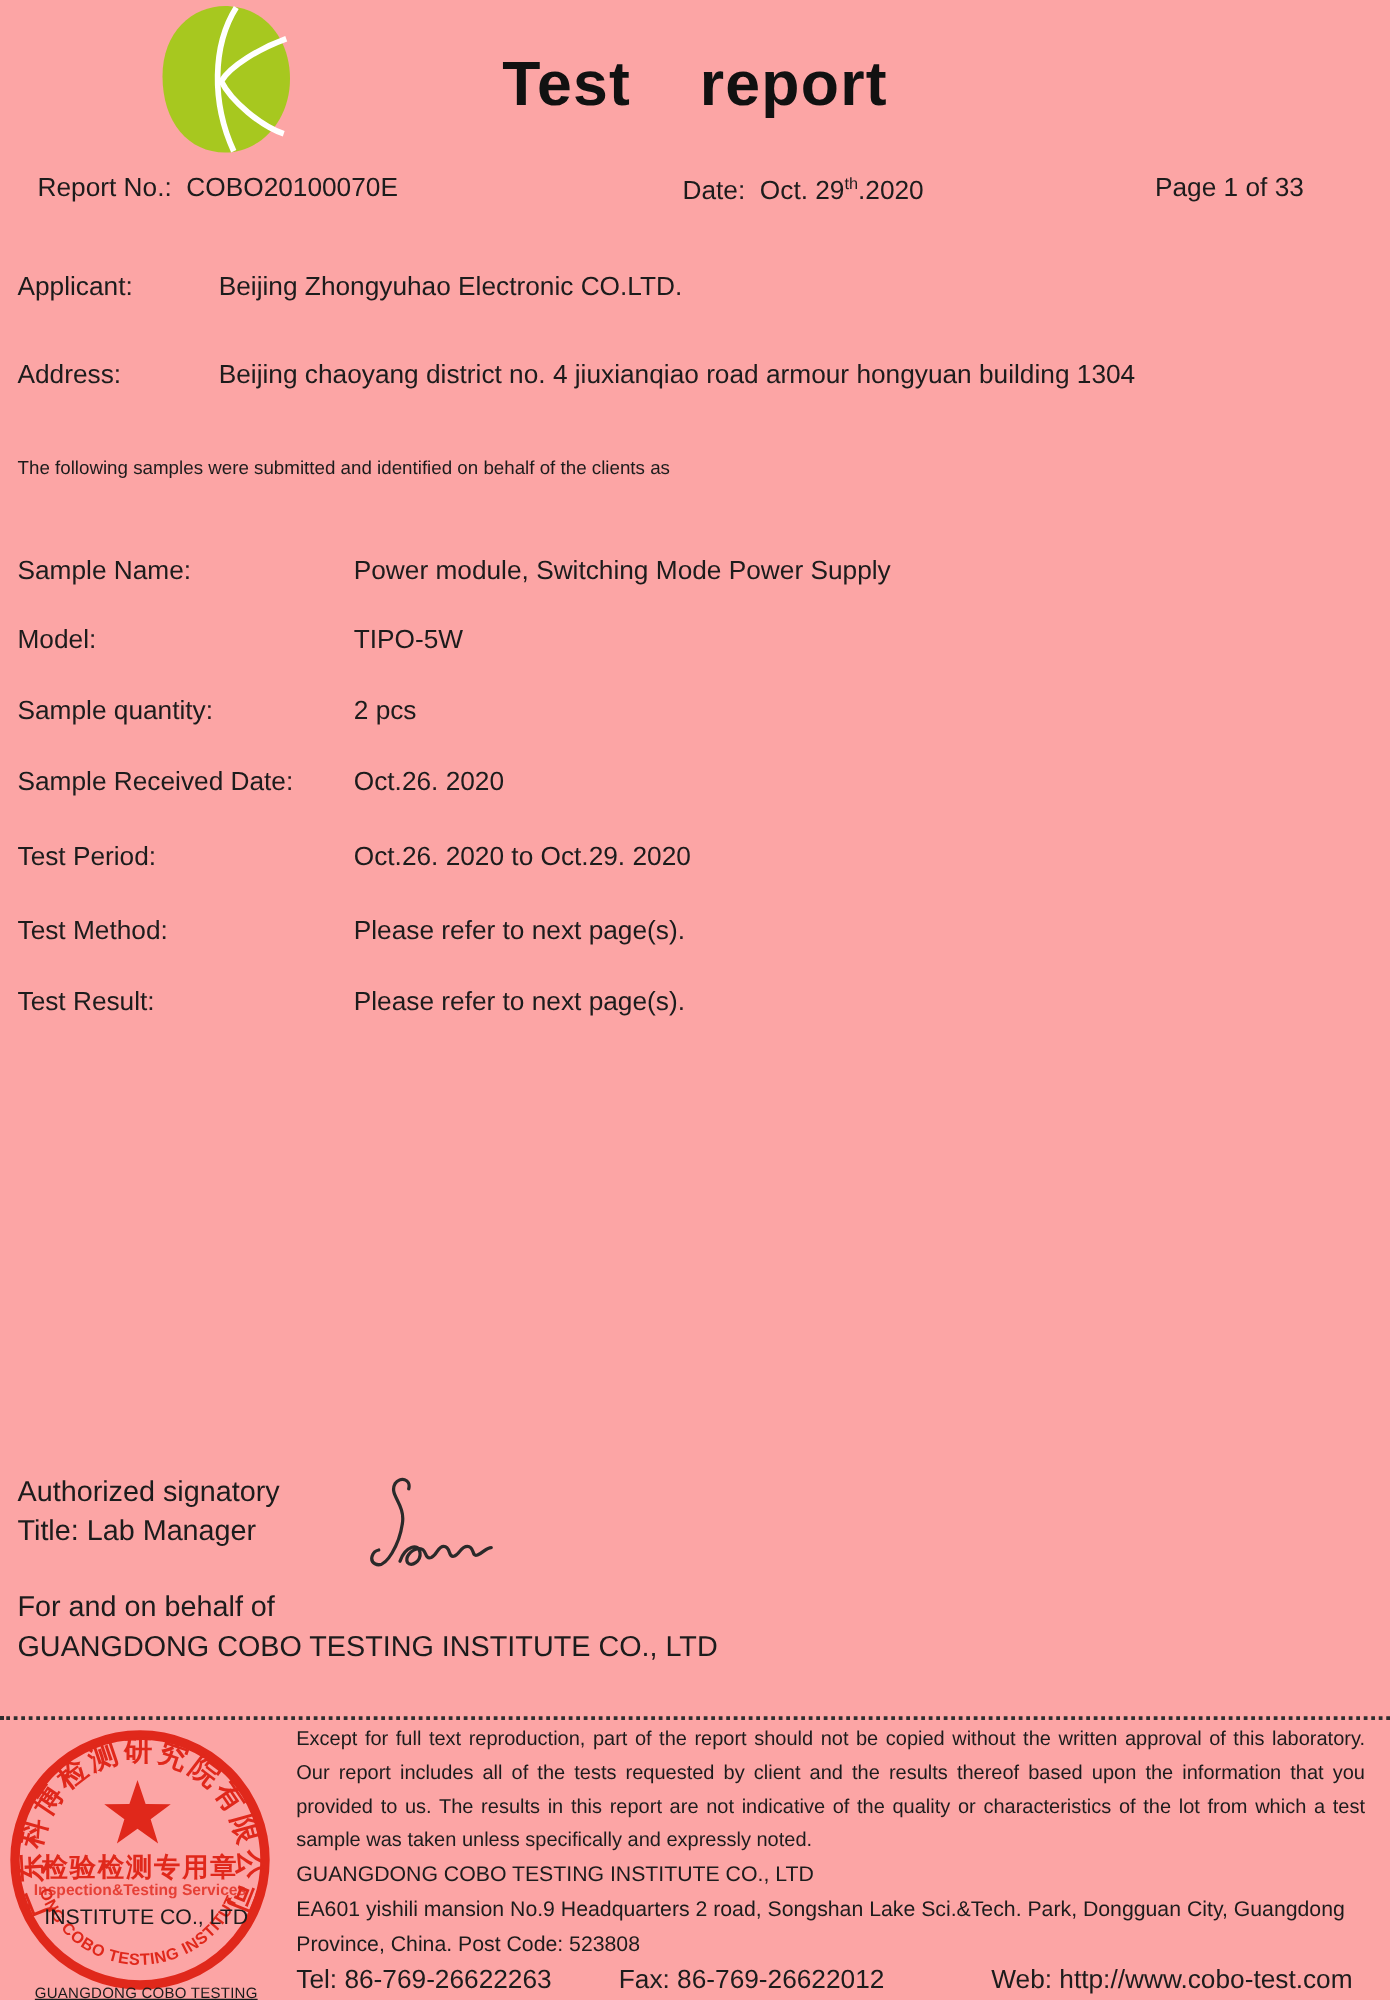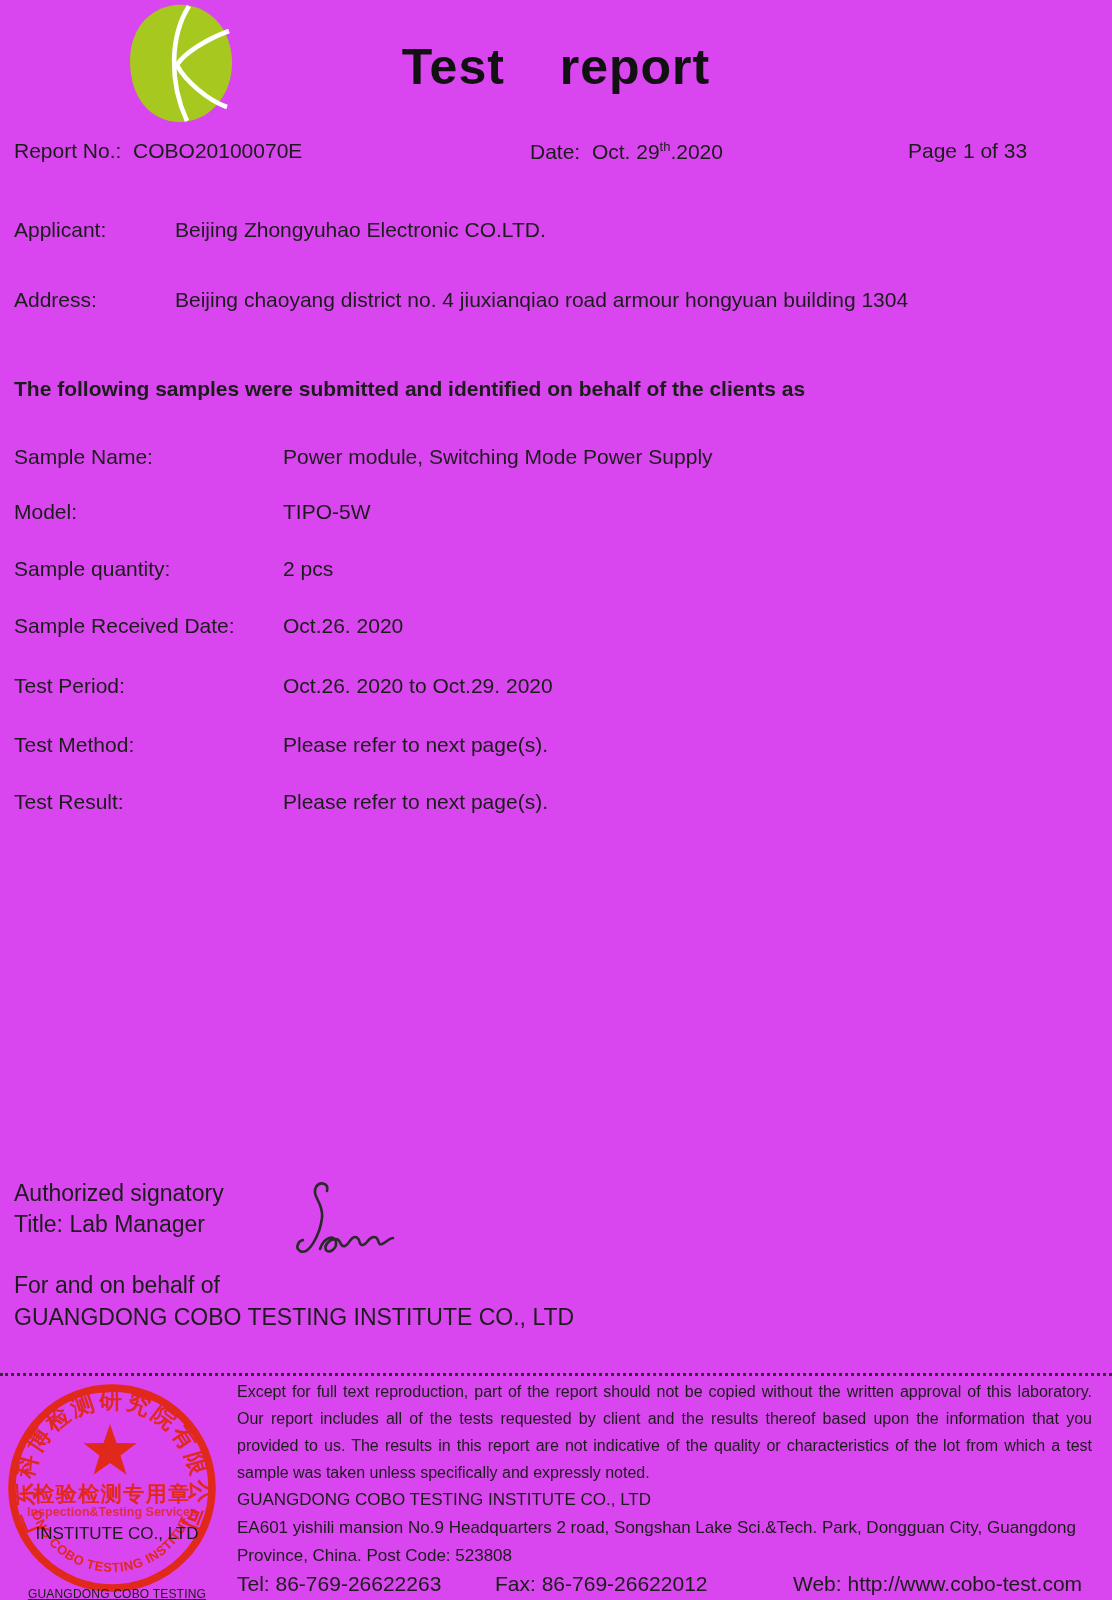--- a/index.html
+++ b/index.html
@@ -1,34 +1,34 @@
 <!DOCTYPE html>
 <html><head>
 <meta charset="utf-8">
 <style>
   html,body{margin:0;padding:0;background:#888;}
   #page{
     position:relative;
     width:1112px;height:1600px;
     margin:0 auto;
-    background:#d946ef;
+    background:#fca5a5;
     font-family:"Liberation Sans","DejaVu Sans",sans-serif;
     color:#1c1c1c;
     overflow:hidden;
   }
   .abs{position:absolute;}
   .nowrap{white-space:nowrap;}
   #page-title{
     left:0;top:38px;width:100%;
     text-align:center;
     font-size:50px;font-weight:bold;
     letter-spacing:1px;word-spacing:40px;
     color:#111;
   }
-  .hdr{top:139px;font-size:21px;}
+  .hdr{top:139px;font-size:21px;margin-left:16px;}
   .row{left:0;width:100%;height:28px;font-size:21px;}
   .row .lbl{position:absolute;left:14px;top:0;white-space:nowrap;}
   .row .val{position:absolute;left:283px;top:0;white-space:nowrap;}
   .row .val2{position:absolute;left:175px;top:0;white-space:nowrap;}
   sup{font-size:13px;}
   .sig-line{left:14px;font-size:23px;white-space:nowrap;}
   #footer-divider{
     left:0;top:1373px;width:1112px;height:0;
     border-top:3px dotted #2e2e2e;
   }
@@ -77,21 +77,21 @@
 
   <div class="abs row" style="top:218px;">
     <span class="lbl">Applicant:</span>
     <span class="val2">Beijing Zhongyuhao Electronic CO.LTD.</span>
   </div>
   <div class="abs row" style="top:288px;">
     <span class="lbl">Address:</span>
     <span class="val2">Beijing chaoyang district no. 4 jiuxianqiao road armour hongyuan building 1304</span>
   </div>
 
-  <div class="abs nowrap" style="left:14px;top:377px;font-size:21px;font-weight:bold;">The following samples were submitted and identified on behalf of the clients as</div>
+  <div class="abs nowrap" style="left:14px;top:366px;font-size:15px;">The following samples were submitted and identified on behalf of the clients as</div>
 
   <div class="abs row" style="top:445px;padding-left:40px;">
     <span class="lbl">Sample Name:</span>
     <span class="val">Power module, Switching Mode Power Supply</span>
   </div>
   <div class="abs row" style="top:500px;padding-left:43px;">
     <span class="lbl">Model:</span>
     <span class="val">TIPO-5W</span>
   </div>
   <div class="abs row" style="top:557px;padding-left:40px;">

